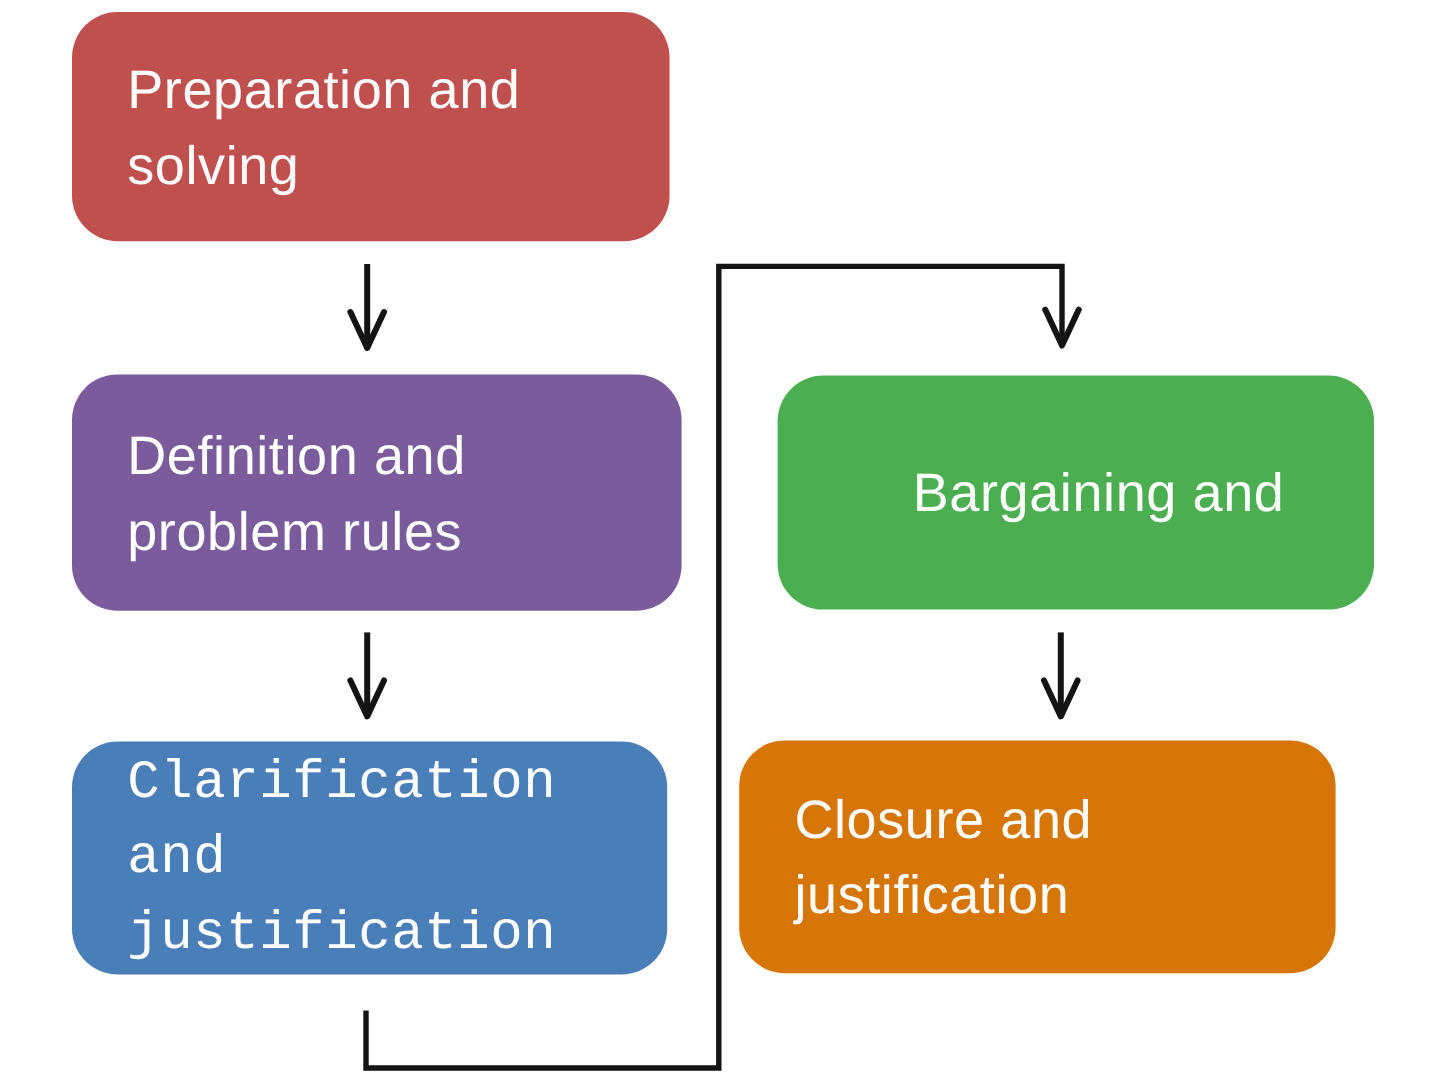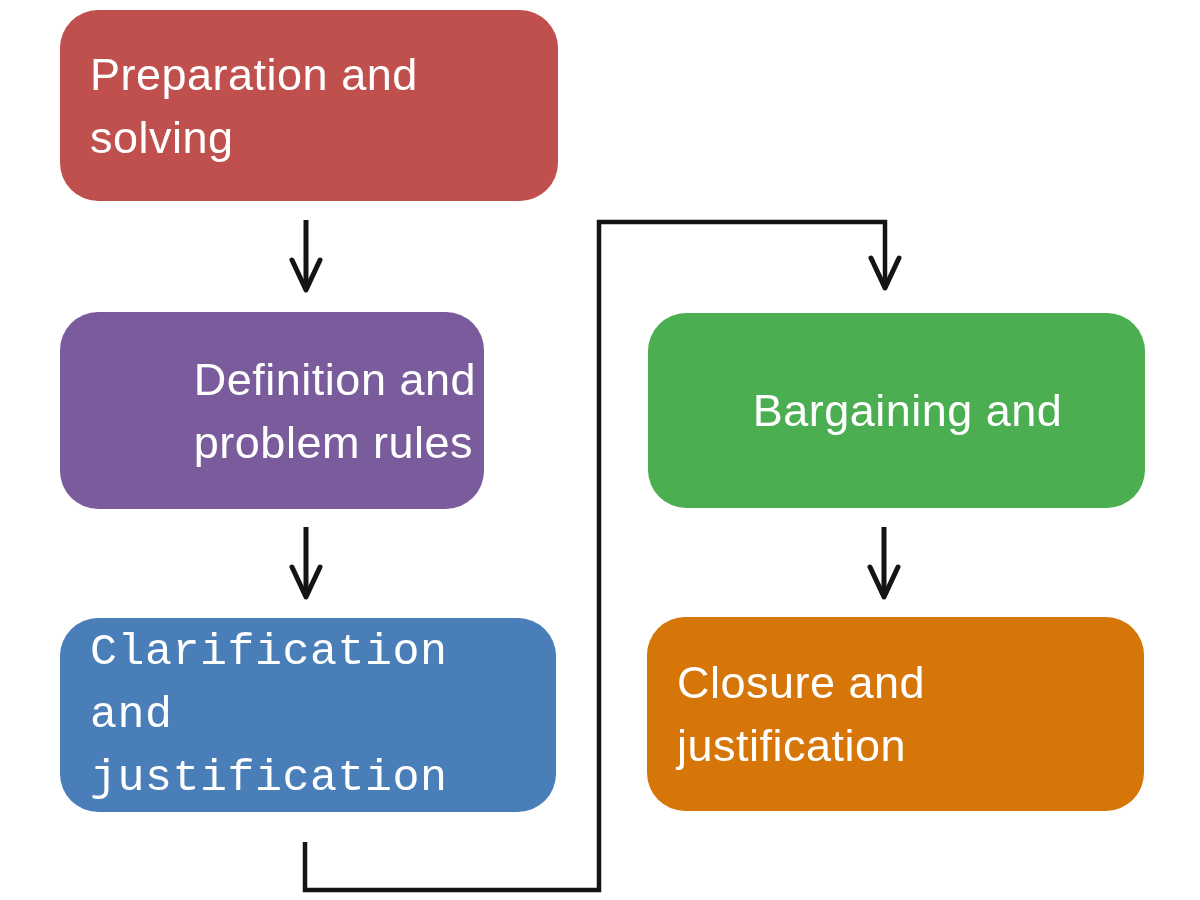--- a/index.html
+++ b/index.html
@@ -14,34 +14,34 @@
     position:absolute;left:0;top:0;width:1200px;height:900px;
     pointer-events:none;
   }
   .node{
     position:absolute;
     border-radius:38px;
     color:#ffffff;
     display:flex;
     align-items:center;
     box-sizing:border-box;
-    padding-left:30px;
+    padding-left:46px;
     padding-right:8px;
   }
   .node-label{
     font-size:45px;
     line-height:63px;
     font-weight:400;
     letter-spacing:0.5px;
   }
   .node-0{left:60px;top:10px;width:498px;height:191px;}
-  .node-1{left:60px;top:312px;width:424px;height:197px;justify-content:flex-end;}
+  .node-1{left:60px;top:312px;width:508px;height:197px;}
   .node-2{left:60px;top:618px;width:496px;height:194px;font-family:Liberation Mono, monospace;}
   .node-3{left:648px;top:313px;width:497px;height:195px;}
-  .node-4{left:647px;top:617px;width:497px;height:194px;}
+  .node-4{left:616px;top:617px;width:497px;height:194px;}
   .conn{
     stroke:var(--line-color,#141414);
     fill:none;
   }
   .stem{stroke-width:5px;}
   .head{stroke-width:5px;stroke-linecap:round;stroke-linejoin:round;}
   .elbow{stroke-width:4.5px;}
 </style>
 </head>
 <body>

